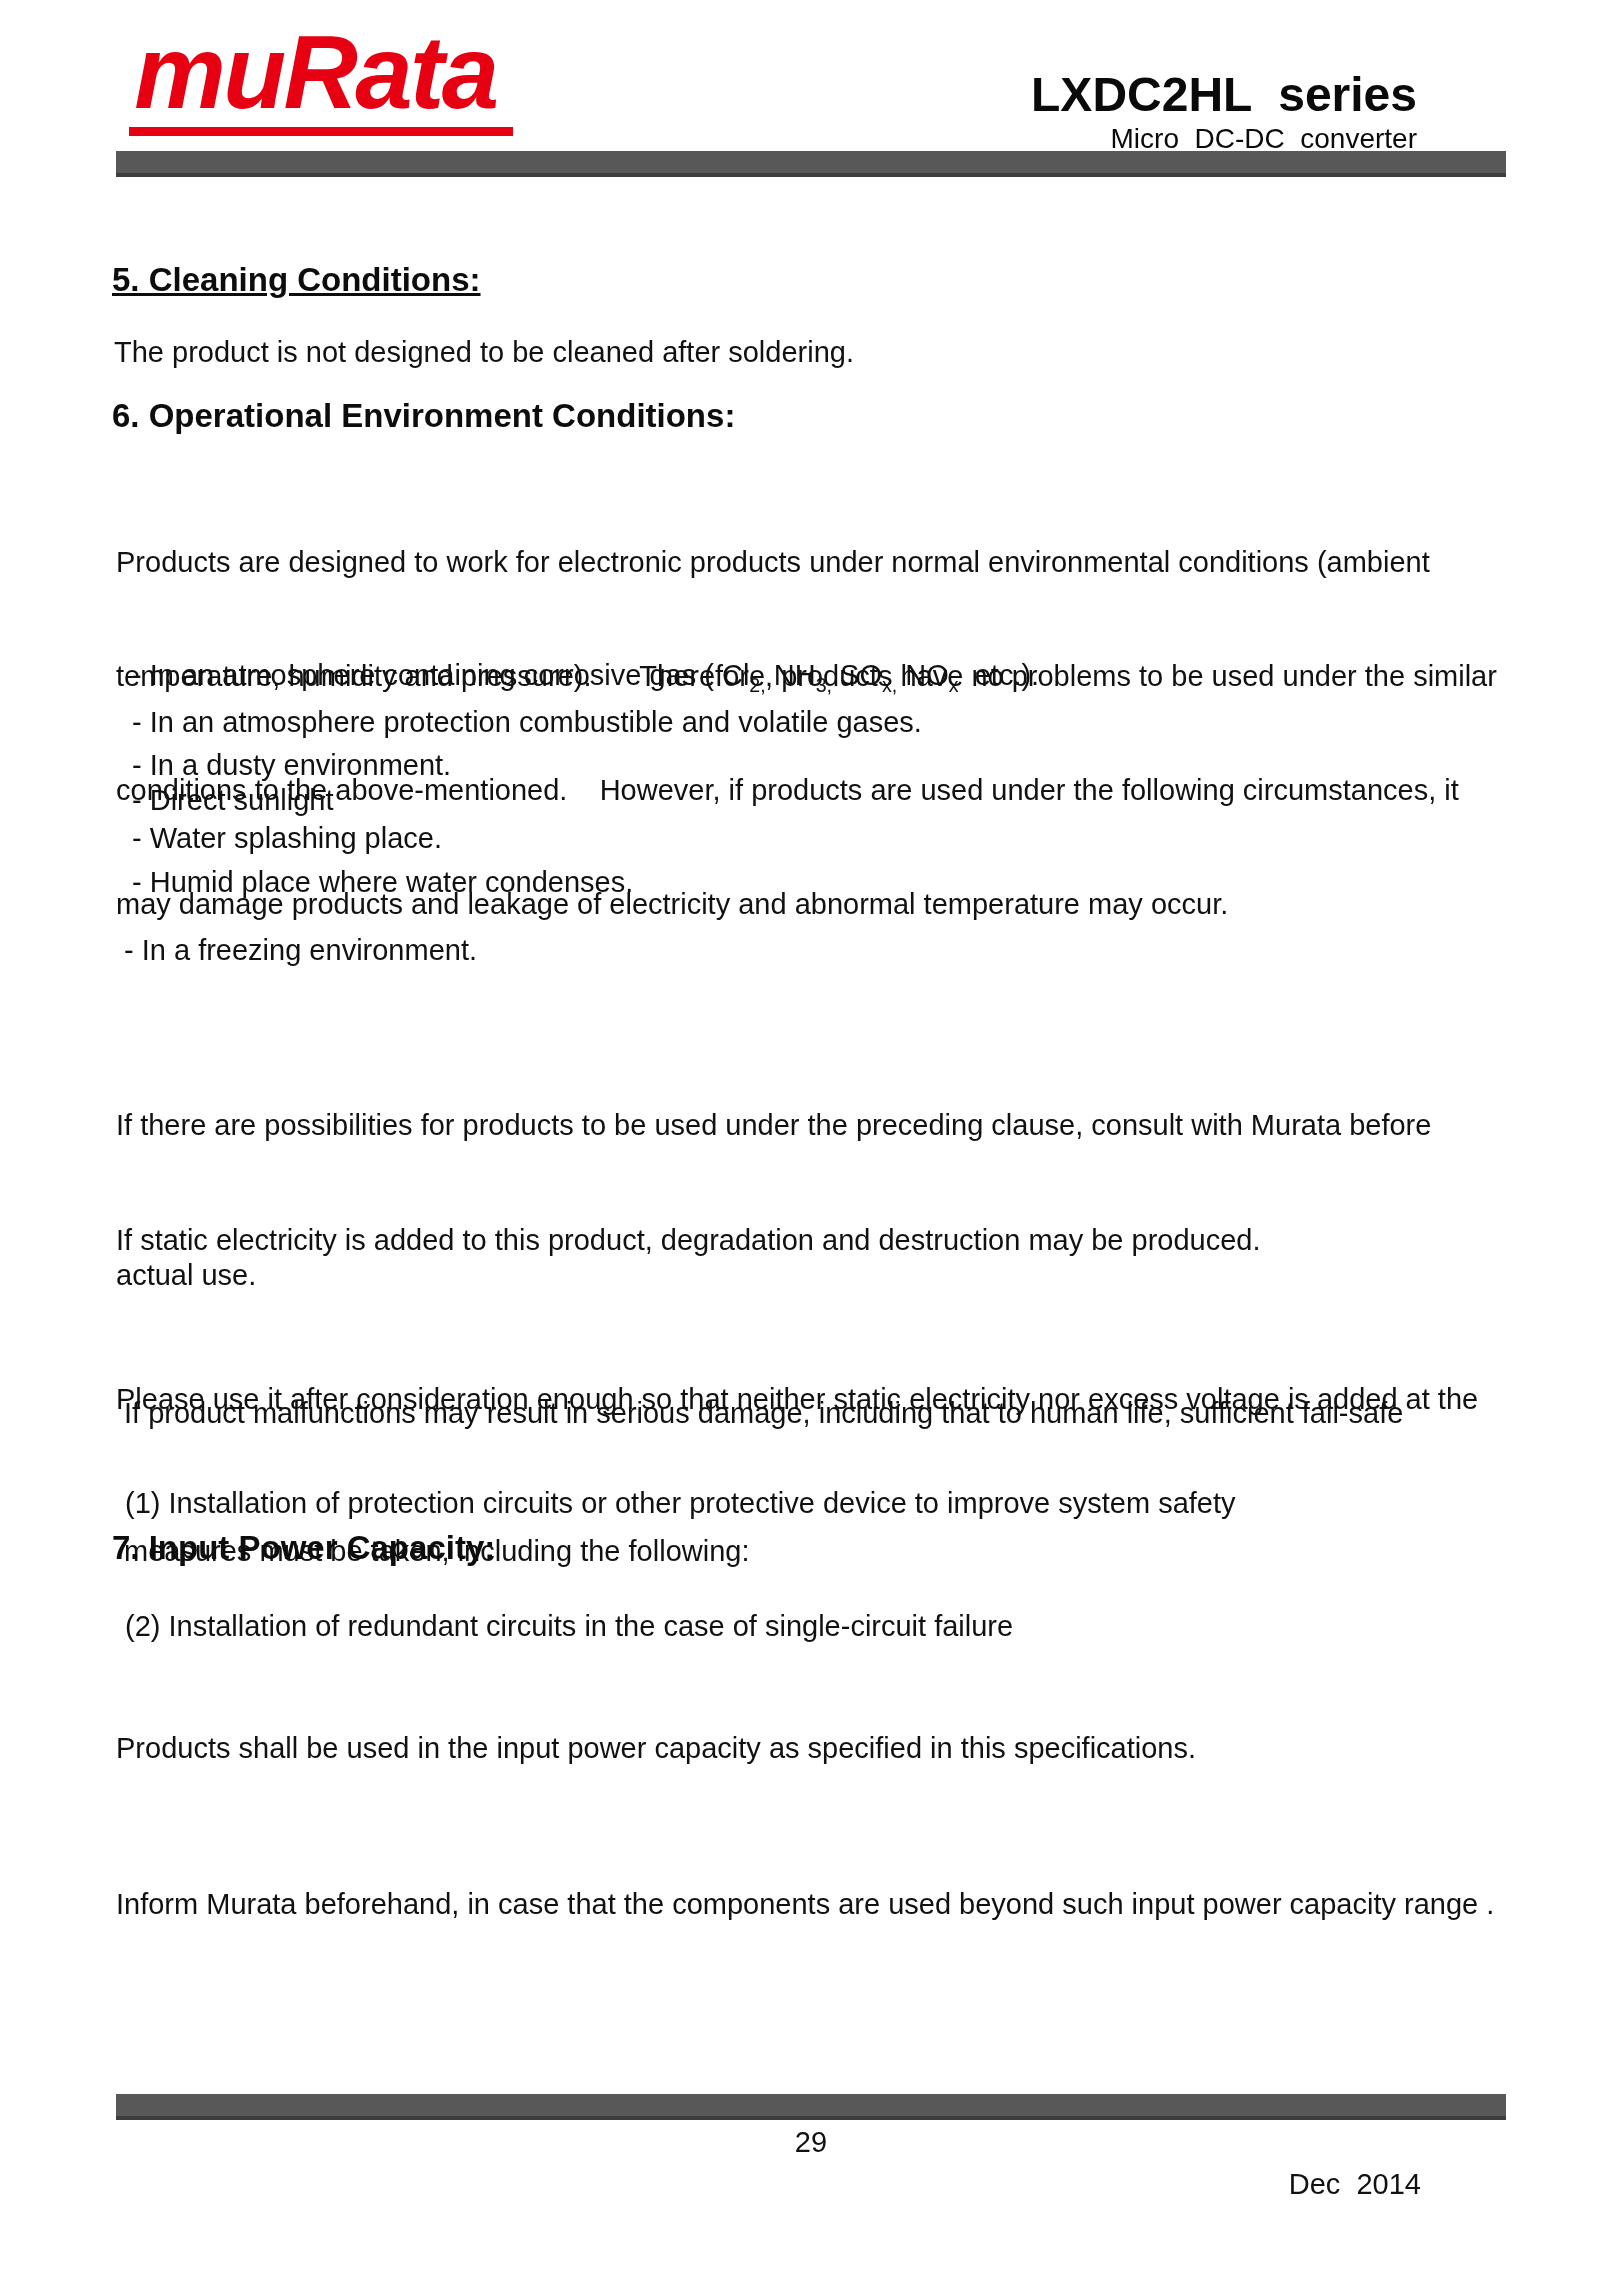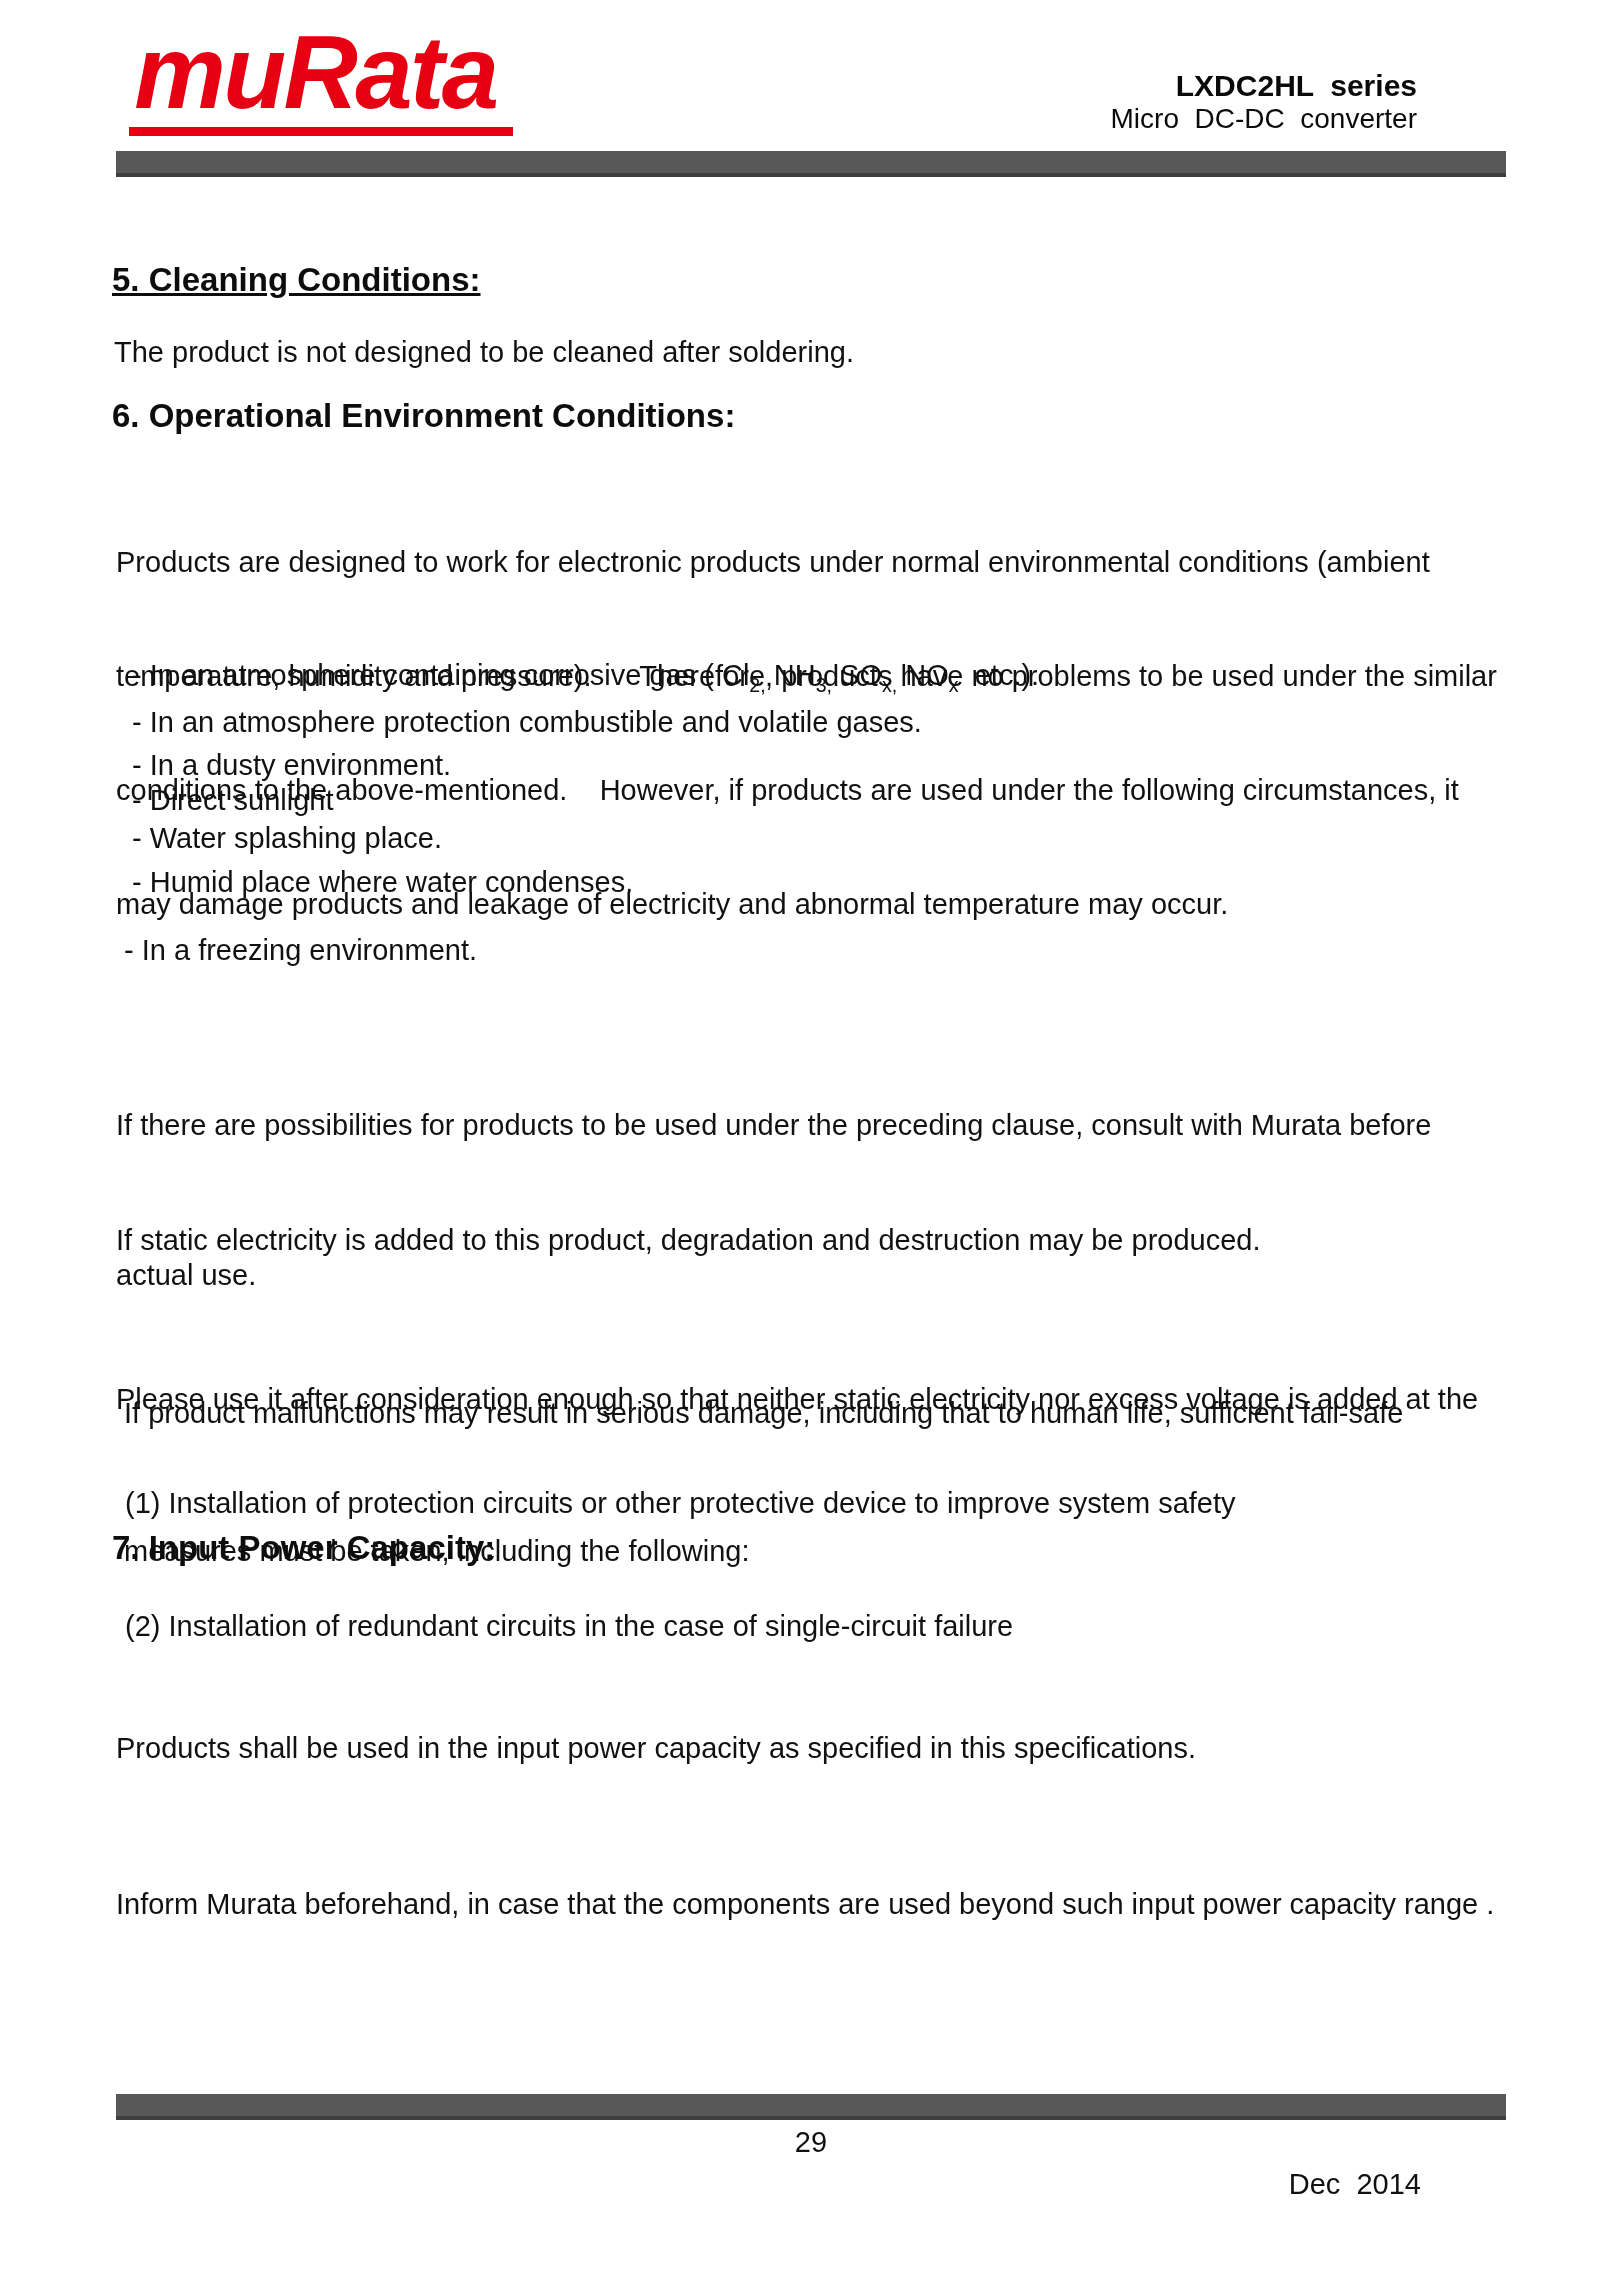--- a/index.html
+++ b/index.html
@@ -49,21 +49,21 @@
     padding: 0 17px 2.6px 5.2px;
     letter-spacing: -2.6px;
   }
   .hdr-right {
     position: absolute;
     right: 112px;
     top: 69px;
     text-align: right;
   }
   .hdr-title {
-    font-size: 30px;
+    font-size: 48px;
     font-weight: bold;
     line-height: 1.1;
     white-space: pre;
     color: #0a0a0a;
   }
   .hdr-sub {
     font-size: 28px;
     line-height: 1.15;
     margin-top: 1.3px;
     white-space: pre;

